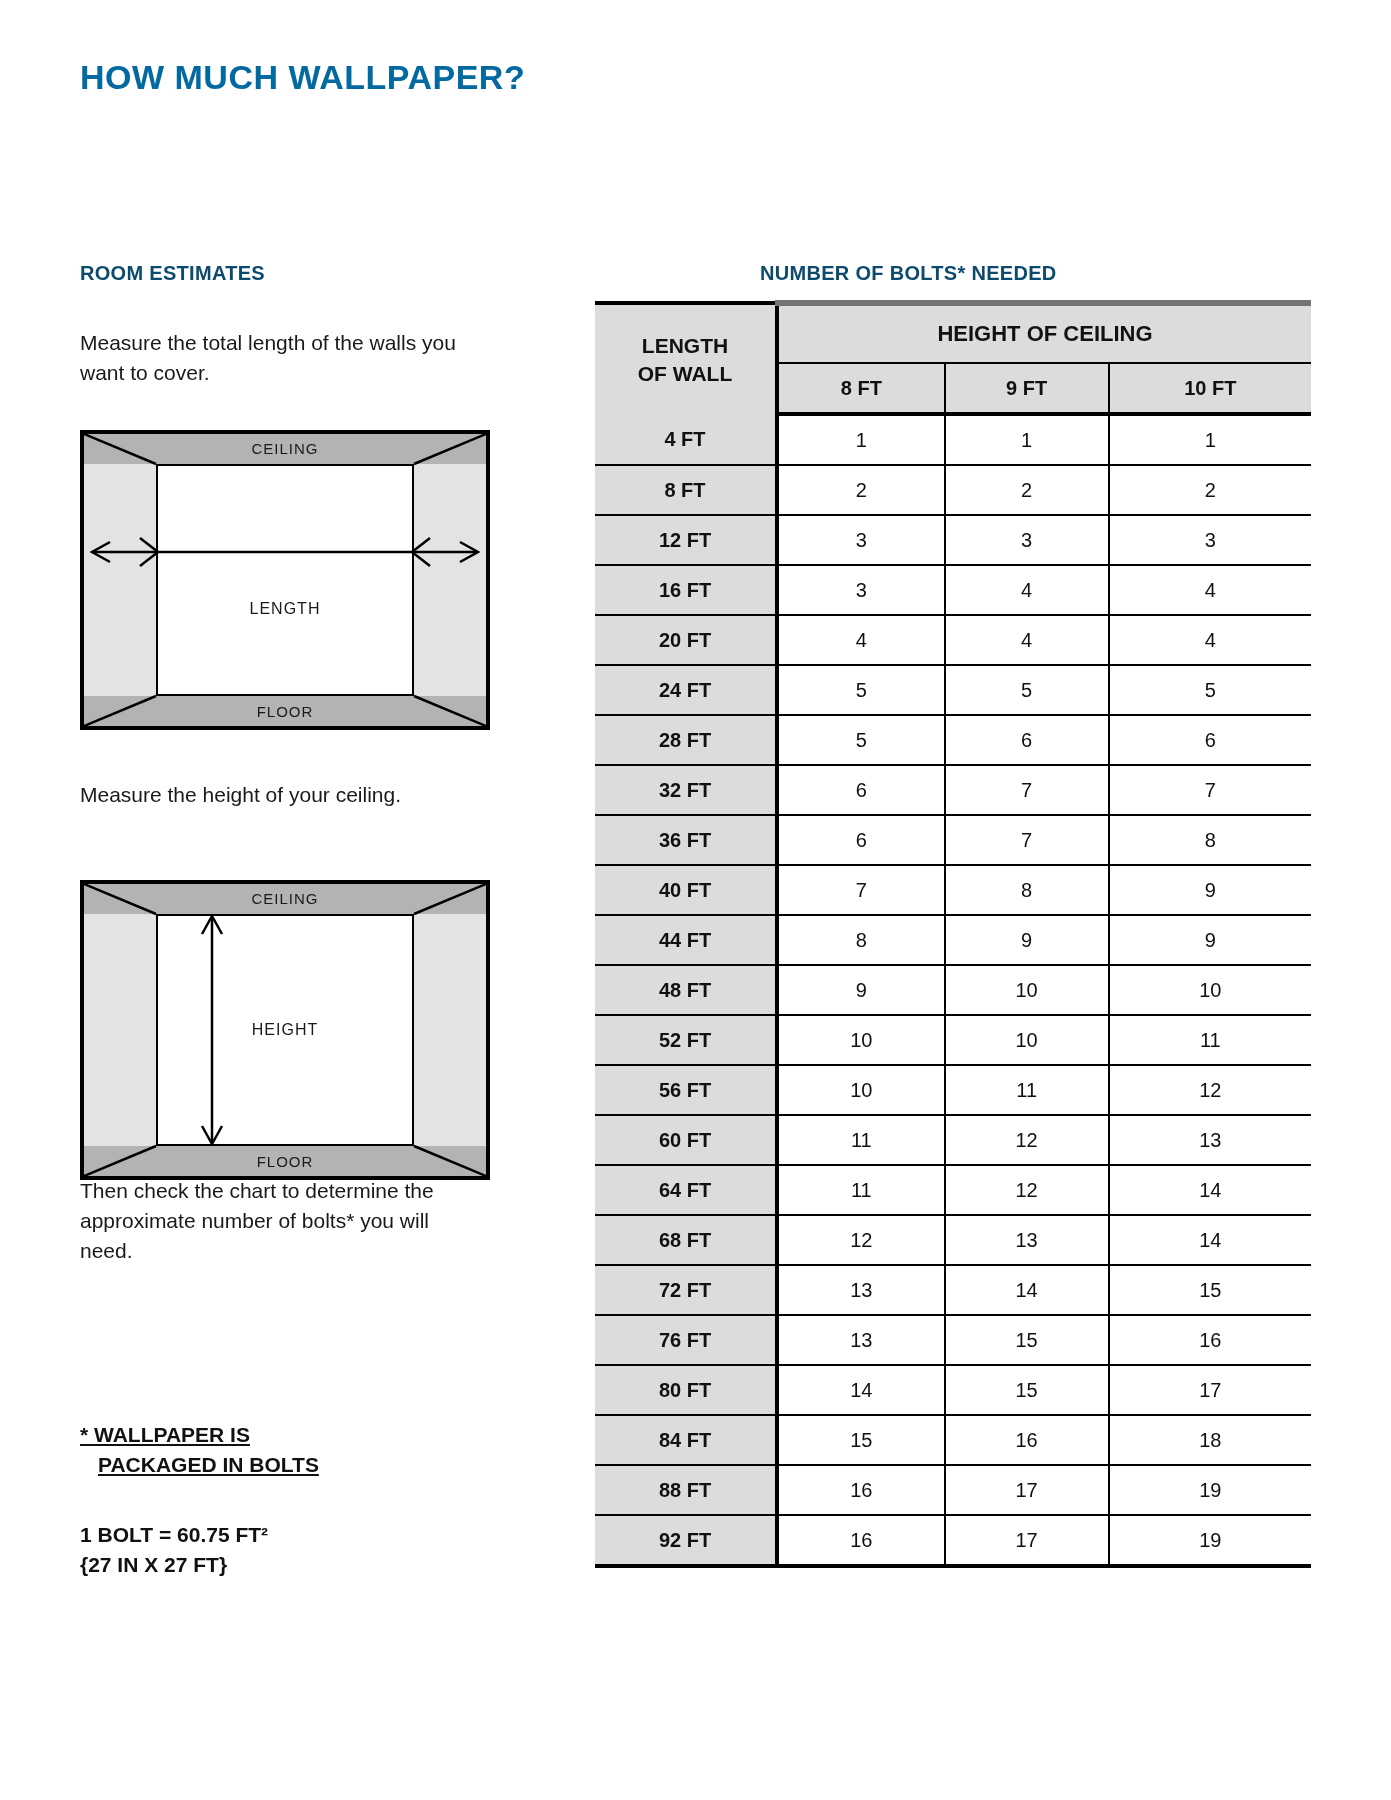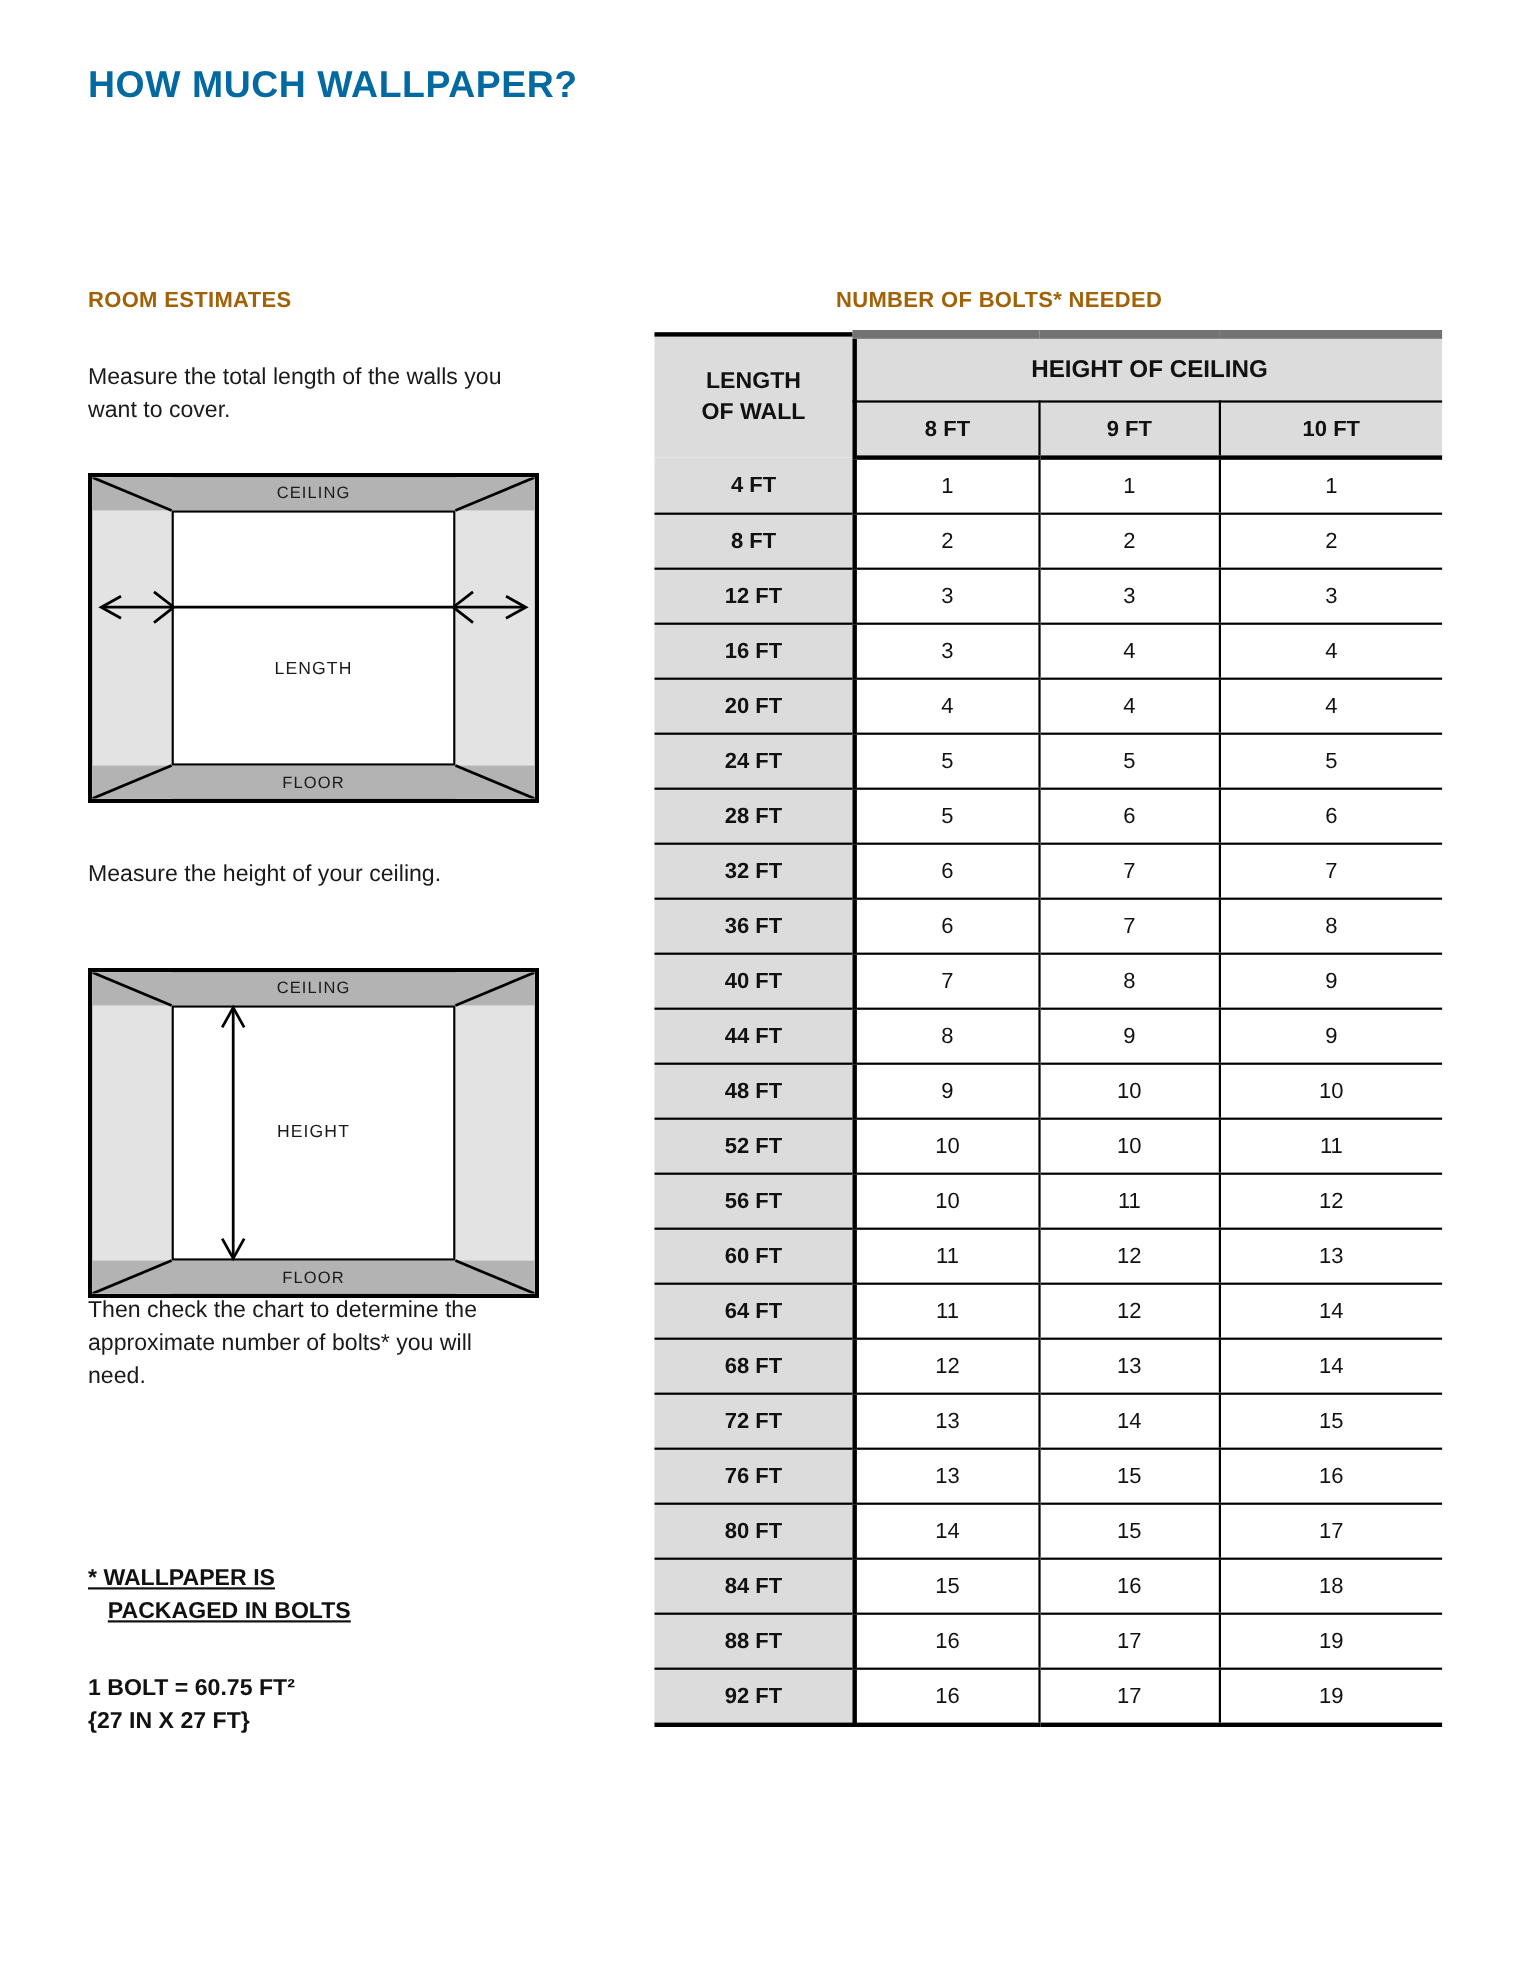--- a/index.html
+++ b/index.html
@@ -25,21 +25,21 @@
     top: 58px;
     font-size: 34px;
     font-weight: bold;
     letter-spacing: 0.5px;
     color: #0369a1;
     text-align: right;
   }
   .section-head {
     font-size: 20px;
     font-weight: bold;
-    color: #a16207;
+    color: #0c4a6e;
     letter-spacing: 0.3px;
   }
   #room-estimates-head {
     position: absolute;
     left: 80px;
     top: 262px;
   }
   #bolts-head {
     position: absolute;
     left: 760px;
@@ -172,21 +172,21 @@
     background: #dcdcdc;
     border-right: 4px solid #000;
     border-top: 4px solid #000;
     font-weight: bold;
     font-size: 21px;
     line-height: 28px;
     text-align: center;
     vertical-align: middle;
   }
   .th-height {
-    border-top: 8px solid #737373;
+    border-top: 6px solid #737373;
     border-bottom: 2px solid #000;
     background: #dcdcdc;
     font-weight: bold;
     font-size: 22px;
     text-align: center;
     height: 56px;
     vertical-align: middle;
   }
   .th-sub {
     background: #dcdcdc;

